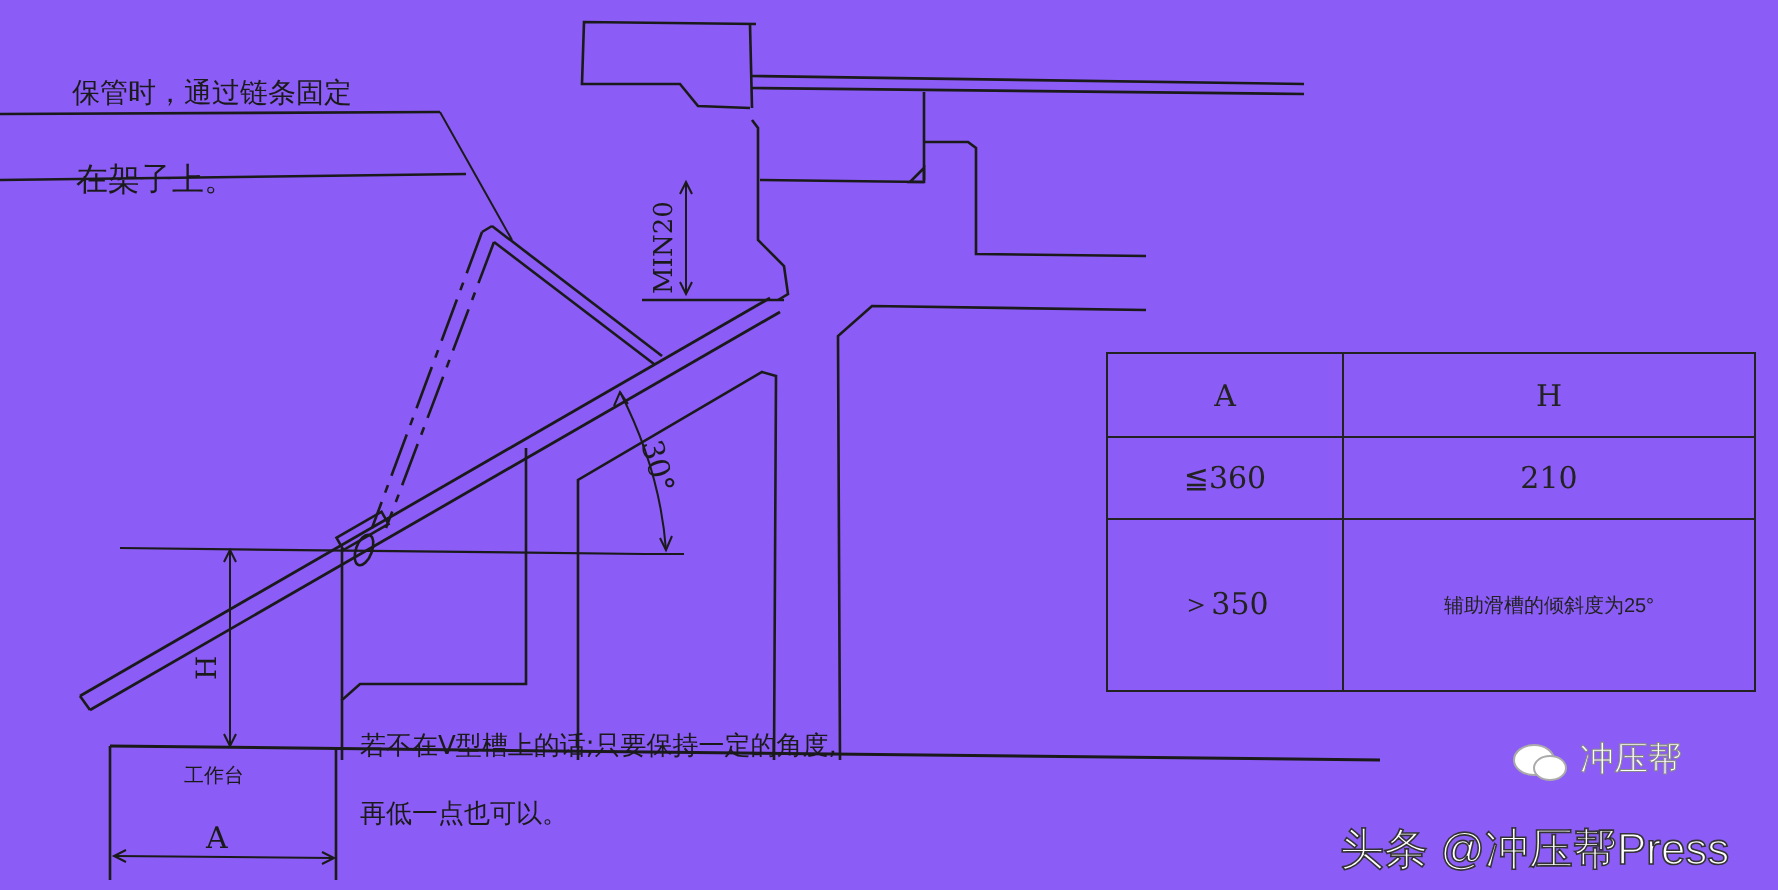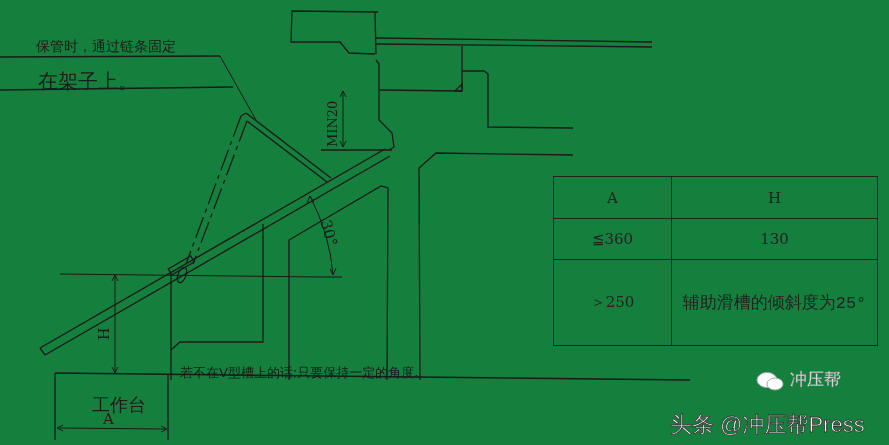--- a/index.html
+++ b/index.html
@@ -1,30 +1,30 @@
 <!DOCTYPE html>
 <html><head>
 <meta charset="utf-8">
 <style>
   html, body { margin: 0; padding: 0; background: #ffffff; }
-  #canvas { position: relative; width: 889px; height: 445px; overflow: hidden; background: #15803d; font-family: "DejaVu Serif", serif; color: #1a1a1a; }
+  #canvas { position: relative; width: 889px; height: 445px; overflow: hidden; background: #8b5cf6; font-family: "DejaVu Serif", serif; color: #1a1a1a; }
   svg.drawing { position: absolute; left: 0; top: 0; }
   .lbl { position: absolute; white-space: nowrap; font-family: "DejaVu Sans", sans-serif; color: #1a1a1a; }
   .note1 { left: 36px; top: 38px; font-size: 14px; }
-  .note2 { left: 38px; top: 68px; font-size: 20px; }
+  .note2 { left: 38px; top: 80px; font-size: 16px; }
   .min20 { left: 325px; top: 110px; font-size: 13px; font-family: "DejaVu Serif", serif; transform: rotate(-90deg); transform-origin: left top; top: 147px; }
   .angle { left: 334px; top: 218px; font-size: 15px; font-family: "DejaVu Serif", serif; transform: rotate(75deg); transform-origin: left top; }
   .hlabel { left: 96px; top: 340px; font-size: 14px; font-family: "DejaVu Serif", serif; transform: rotate(-90deg); transform-origin: left top; }
-  .workbench { left: 92px; top: 381px; font-size: 18px; margin-top: 12px; }
+  .workbench { left: 92px; top: 381px; font-size: 10px; }
   .alabel { left: 103px; top: 410px; font-size: 15px; font-family: "DejaVu Serif", serif; }
   .cond1 { left: 180px; top: 364px; font-size: 13px; text-align: right; }
   .cond2 { left: 180px; top: 398px; font-size: 13px; }
   .tbl { position: absolute; left: 553px; top: 176px; border-collapse: collapse; font-family: "DejaVu Serif", serif; }
   .tbl td { border: 1.5px solid #222; text-align: center; font-size: 15px; color: #222; padding: 0; }
-  .tbl td.note { font-family: Liberation Mono, monospace; font-size: 17px; }
+  .tbl td.note { font-family: Liberation Sans, sans-serif; font-size: 10px; }
   .wm { position: absolute; font-family: Liberation Sans, sans-serif; color: #fff; -webkit-text-stroke: 0.8px #333; }
   .wm-top { left: 790px; top: 368px; font-size: 17px; color: #fff; -webkit-text-stroke: 0.5px #888; }
   .wm-main { left: 670px; top: 410px; font-size: 22px; text-align: right; }
   .wm-icon { position: absolute; left: 755px; top: 370px; width: 30px; height: 22px; }
 </style>
 </head>
 <body>
 
 <div id="canvas">
   <svg class="drawing" width="889" height="445" viewBox="0 0 889 445" stroke="#1a1a1a" fill="none" stroke-width="1.3">
@@ -109,33 +109,34 @@
   </svg>
 
   <div class="lbl note1">保管时，通过链条固定</div>
   <div class="lbl note2">在架子上。</div>
   <div class="lbl min20">MIN20</div>
   <div class="lbl angle">30°</div>
   <div class="lbl hlabel">H</div>
   <div class="lbl workbench">工作台</div>
   <div class="lbl alabel">A</div>
   <div class="lbl cond1">若不在V型槽上的话;只要保持一定的角度,</div>
+  <div class="lbl cond2">再低一点也可以。</div>
 
   <table class="tbl">
     <tbody>
         <tr>
       <td style="width:117px;height:41px">A</td>
       <td style="width:205px;height:41px">H</td>
     </tr>
     <tr>
       <td style="height:40px">≦360</td>
-      <td style="height:40px">130</td>
+      <td style="height:40px">210</td>
     </tr>
     <tr>
-      <td style="height:85px">＞250</td>
+      <td style="height:85px">＞350</td>
       <td class="note" style="height:85px">辅助滑槽的倾斜度为25°</td>
     </tr>
   </tbody>
     </table>
 
   <svg class="wm-icon" viewBox="0 0 30 22">
     <ellipse cx="12" cy="10" rx="10" ry="7.5" fill="#fff" stroke="#aaa" stroke-width="1"></ellipse>
     <ellipse cx="20" cy="14" rx="8" ry="6" fill="#fff" stroke="#aaa" stroke-width="1"></ellipse>
   </svg>
   <div class="wm wm-top">冲压帮</div>

